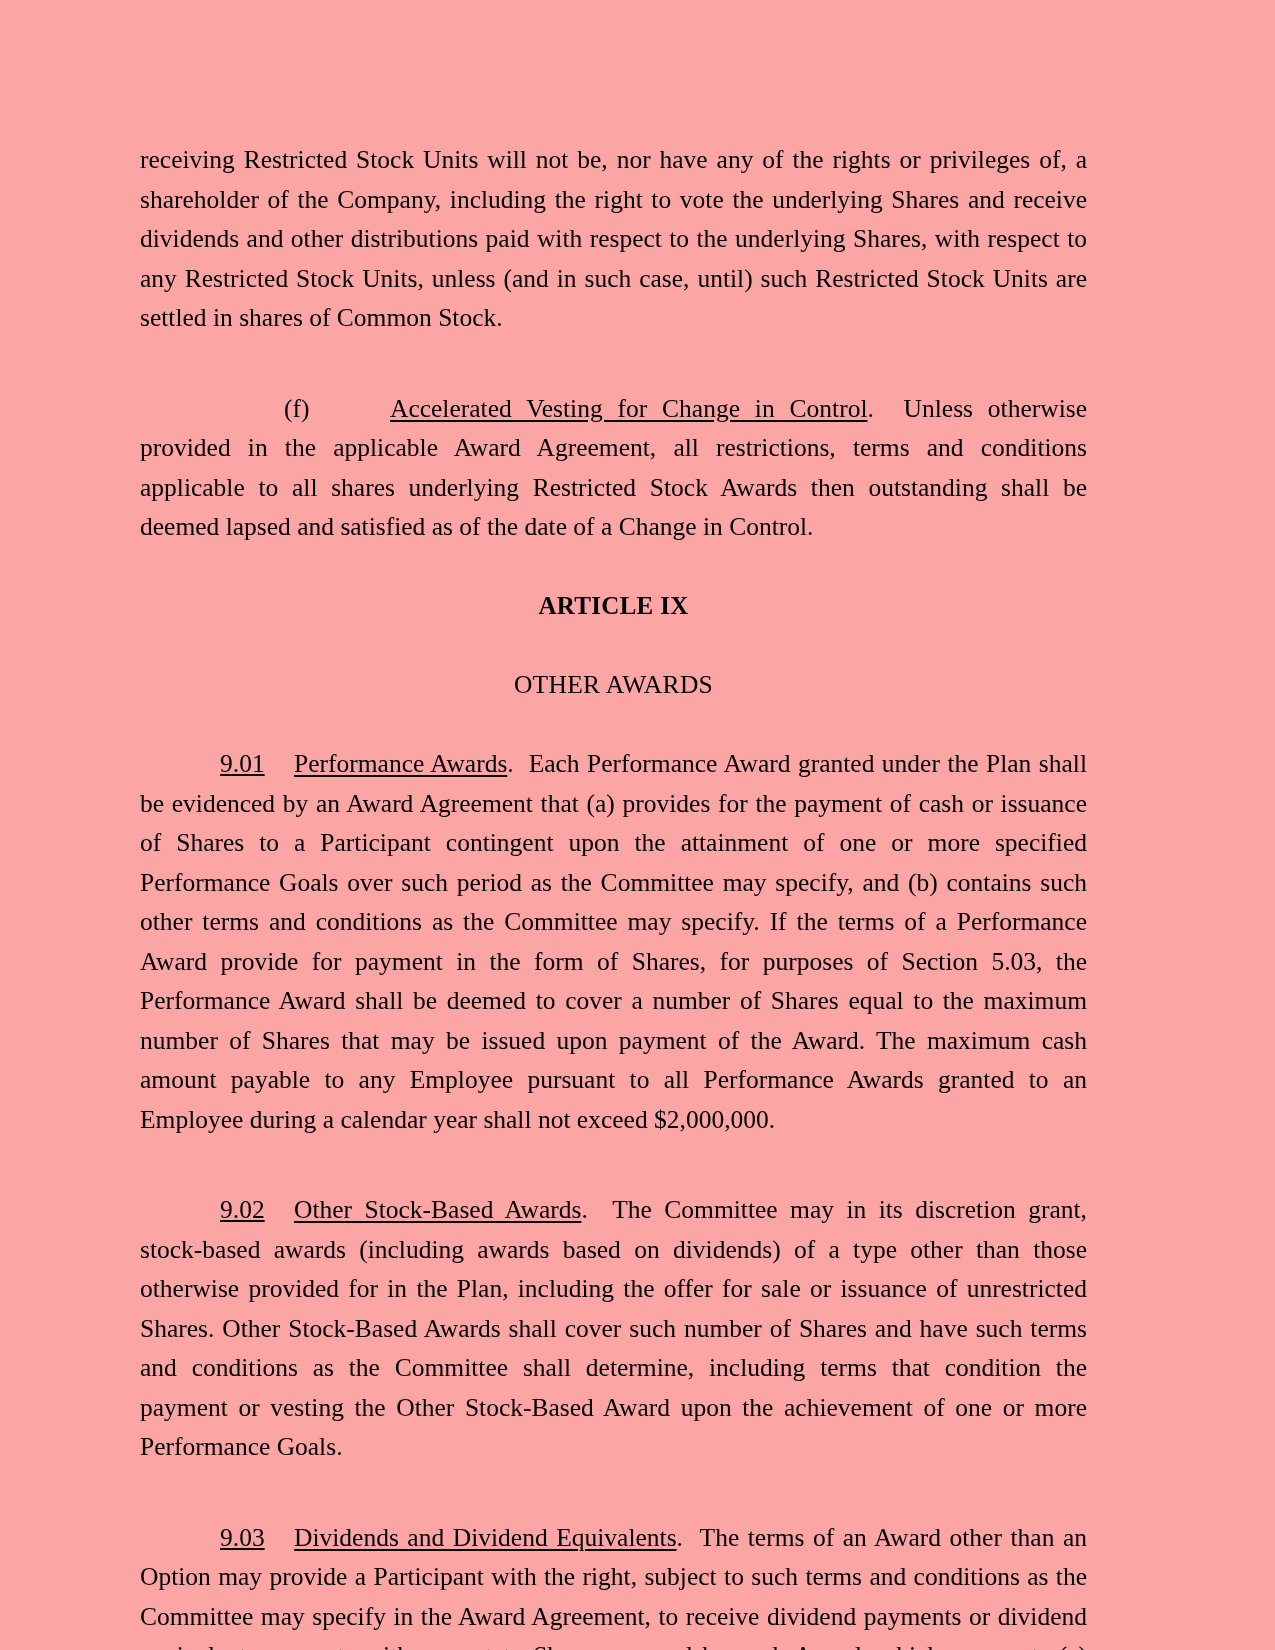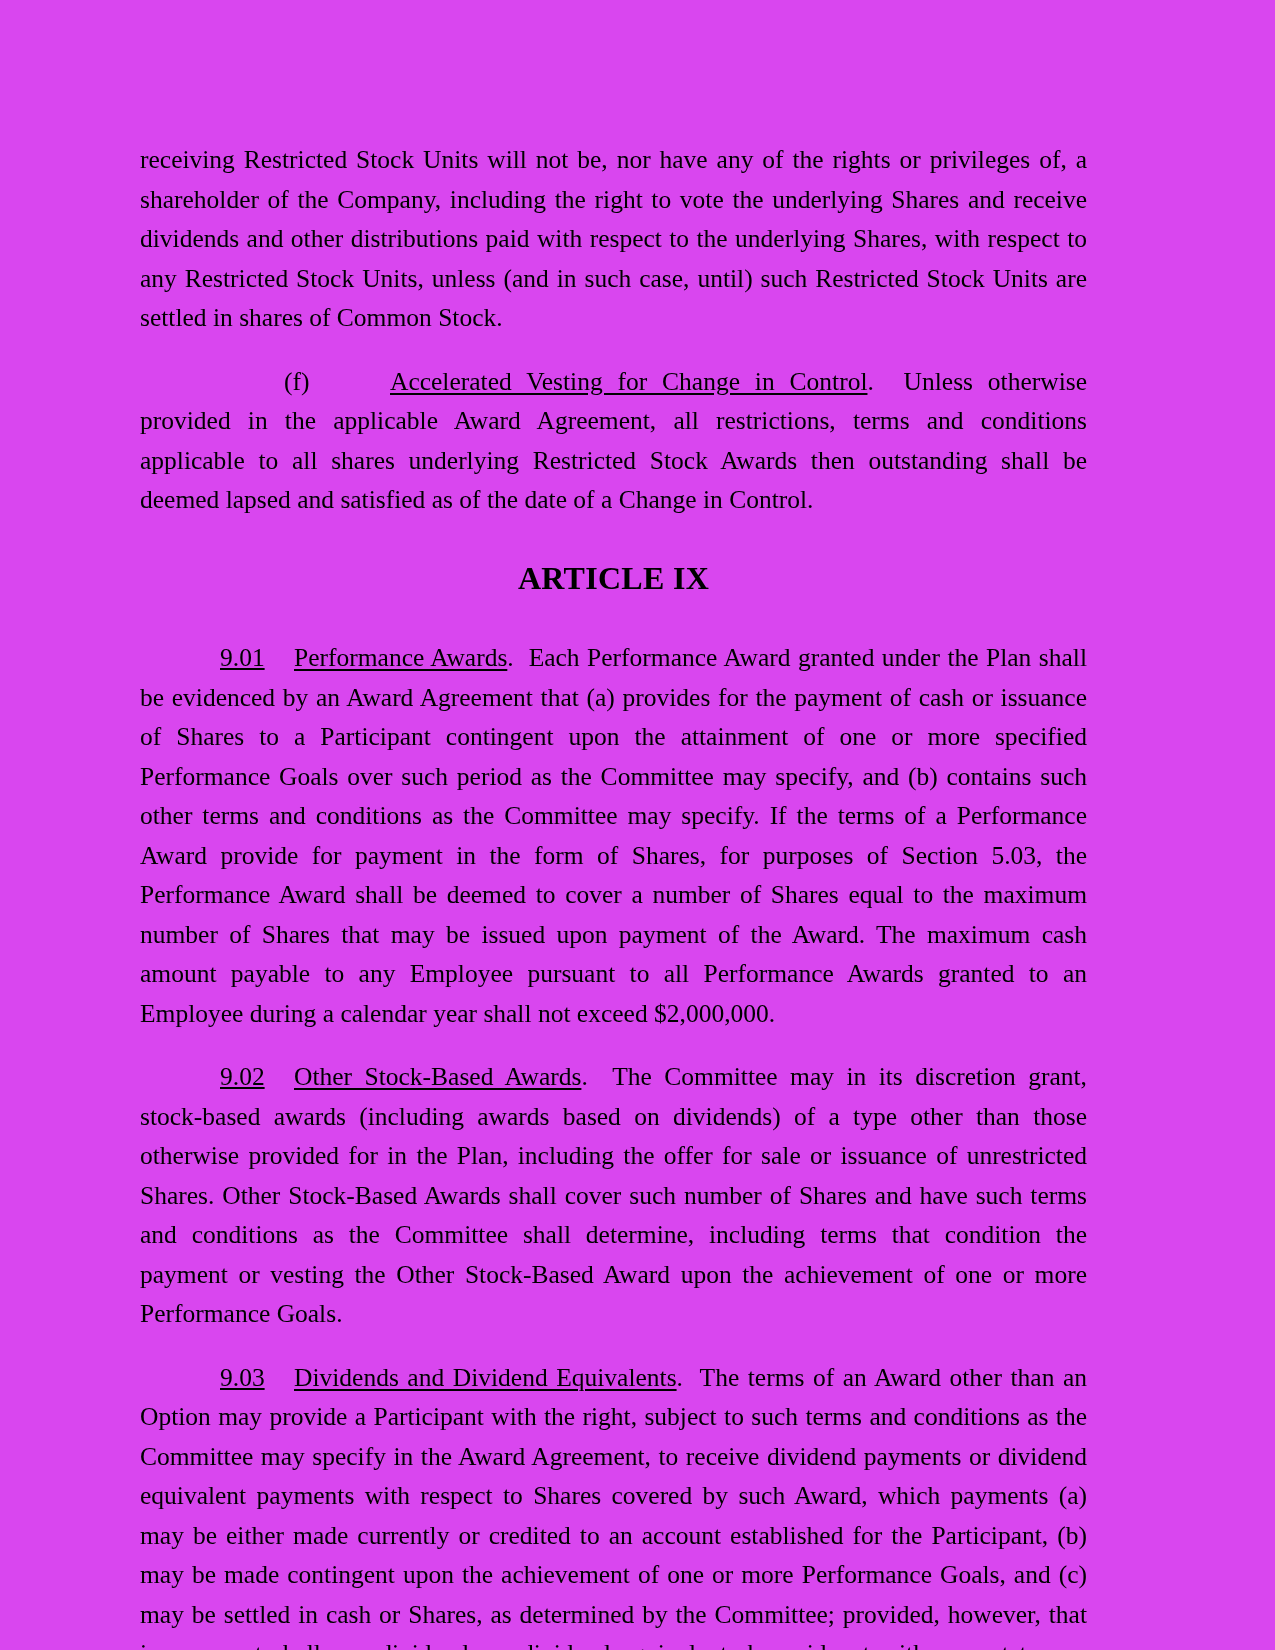--- a/index.html
+++ b/index.html
@@ -10,38 +10,38 @@
   }
   body {
     font-family: "Liberation Serif", "DejaVu Serif", serif;
     color: #000000;
   }
   .page {
     position: relative;
     width: 1275px;
     height: 1650px;
     margin: 0 auto;
-    background: #d946ef;
+    background: #fca5a5;
     box-sizing: border-box;
     padding: 140px 188px 0 140px;
     overflow: hidden;
   }
   .doc-body {
     font-size: 25.5px;
     line-height: 39.5px;
     text-align: justify;
     text-justify: inter-word;
     -webkit-font-smoothing: antialiased;
   }
   p.para {
     margin: 0 0 0 0;
     text-indent: 0;
   }
   p.para + p.para {
-    margin-top: 24px;
+    margin-top: 51px;
   }
   
   p.continuation {
     text-indent: 0;
   }
   
   p.lettered {
     text-indent: 0;
   }
   .lead-indent {
@@ -63,21 +63,21 @@
   .num-label {
     display: inline-block;
     width: 74px;
     text-decoration: underline;
   }
   u.title, .u-title {
     text-decoration: underline;
     text-underline-offset: 3px;
   }
   h1.article-heading {
-    font-size: 32px;
+    font-size: 25px;
     line-height: 39.5px;
     font-weight: bold;
     text-align: center;
     margin: 39.5px 0 0 0;
     letter-spacing: 0.3px;
   }
   .article-subheading {
     font-size: 25.5px;
     line-height: 39.5px;
     font-weight: normal;
@@ -94,20 +94,21 @@
   <div class="doc-body">
 
     <p class="para continuation">receiving Restricted Stock Units will not be, nor have any of the rights or privileges of, a shareholder of the Company, including the right to vote the underlying Shares and receive dividends and other distributions paid with respect to the underlying Shares, with respect to any Restricted Stock Units, unless (and in such case, until) such Restricted Stock Units are settled in shares of Common Stock.</p>
 
     <p class="para lettered">
       <span class="lead-indent"></span><span class="letter-label">(f)</span><span class="u-title">Accelerated Vesting for Change in Control</span><span>.</span><span class="nbsp-gap">  </span><span>Unless otherwise provided in the applicable Award Agreement, all restrictions, terms and conditions applicable to all shares underlying Restricted Stock Awards then outstanding shall be deemed lapsed and satisfied as of the date of a Change in Control.</span>
     </p>
 
     <h1 class="article-heading">ARTICLE IX</h1>
 
+    <div class="article-subheading">OTHER AWARDS</div>
 
     <p class="para numbered" style="margin-top:39.5px;">
       <span class="num-indent"></span><span class="num-label">9.01</span><span class="u-title">Performance Awards</span><span>.</span><span class="nbsp-gap">  </span><span>Each Performance Award granted under the Plan shall be evidenced by an Award Agreement that (a) provides for the payment of cash or issuance of Shares to a Participant contingent upon the attainment of one or more specified Performance Goals over such period as the Committee may specify, and (b) contains such other terms and conditions as the Committee may specify.  If the terms of a Performance Award provide for payment in the form of Shares, for purposes of Section 5.03, the Performance Award shall be deemed to cover a number of Shares equal to the maximum number of Shares that may be issued upon payment of the Award.  The maximum cash amount payable to any Employee pursuant to all Performance Awards granted to an Employee during a calendar year shall not exceed $2,000,000.</span>
     </p>
 
     <p class="para numbered">
       <span class="num-indent"></span><span class="num-label">9.02</span><span class="u-title">Other Stock-Based Awards</span><span>.</span><span class="nbsp-gap">  </span><span>The Committee may in its discretion grant, stock-based awards (including awards based on dividends) of a type other than those otherwise provided for in the Plan, including the offer for sale or issuance of unrestricted Shares.  Other Stock-Based Awards shall cover such number of Shares and have such terms and conditions as the Committee shall determine, including terms that condition the payment or vesting the Other Stock-Based Award upon the achievement of one or more Performance Goals.</span>
     </p>
 
     <p class="para numbered">

